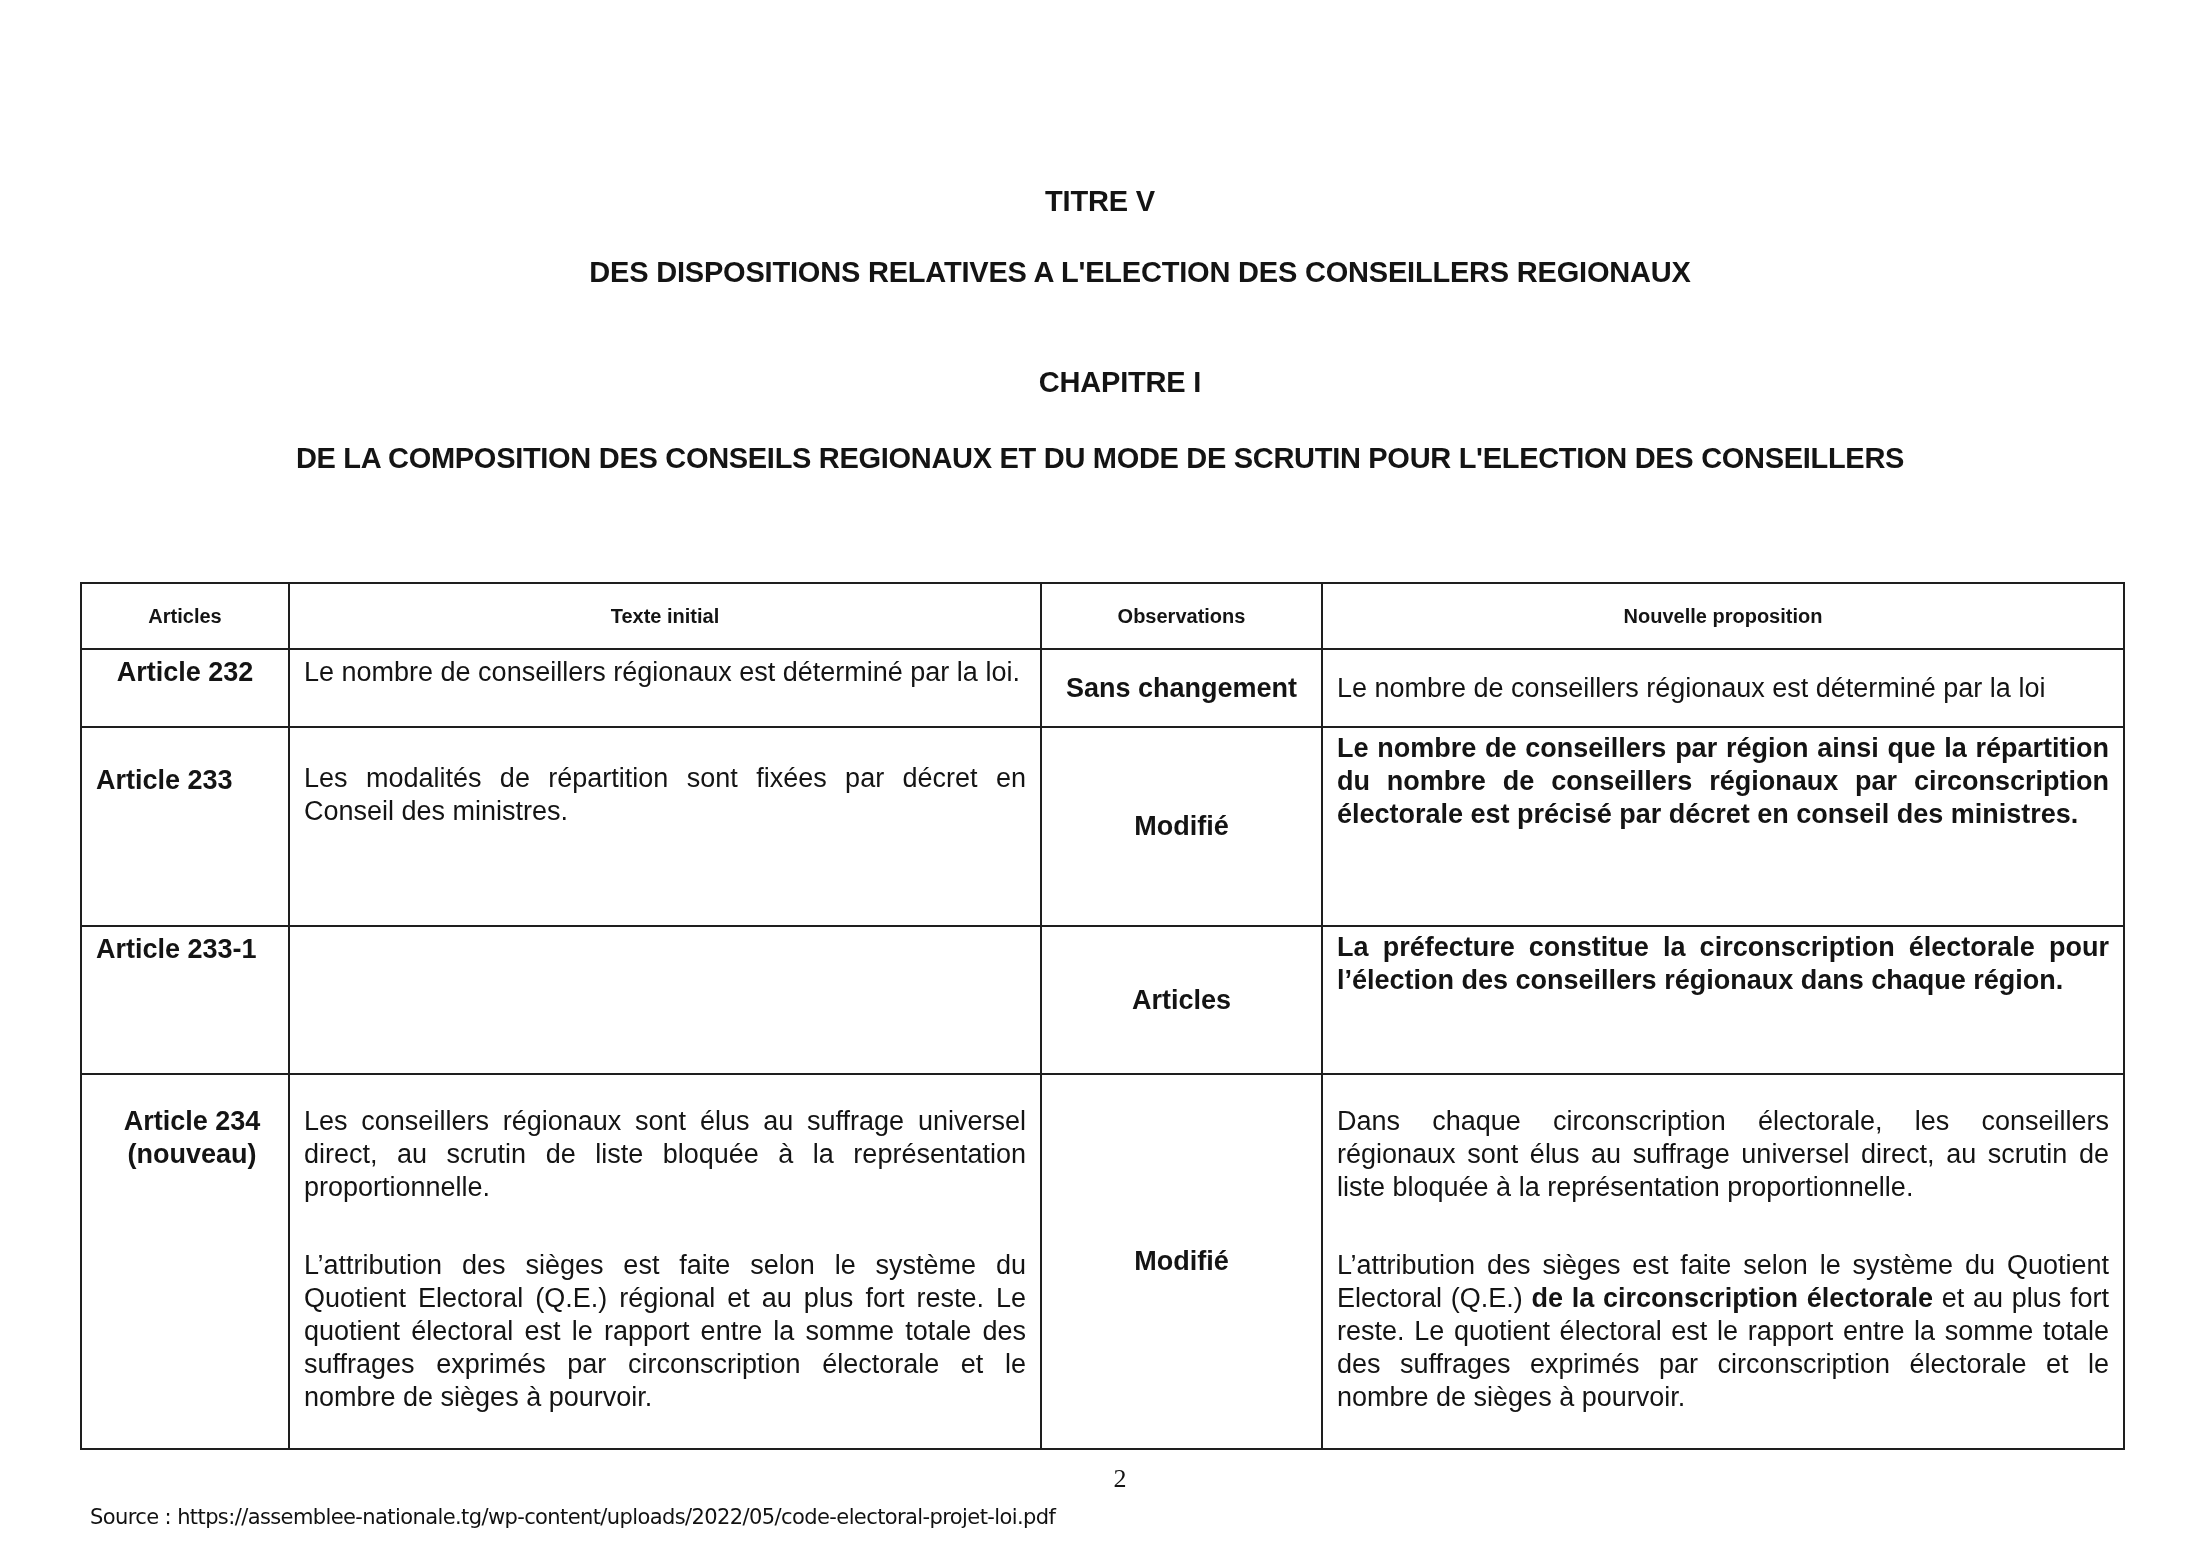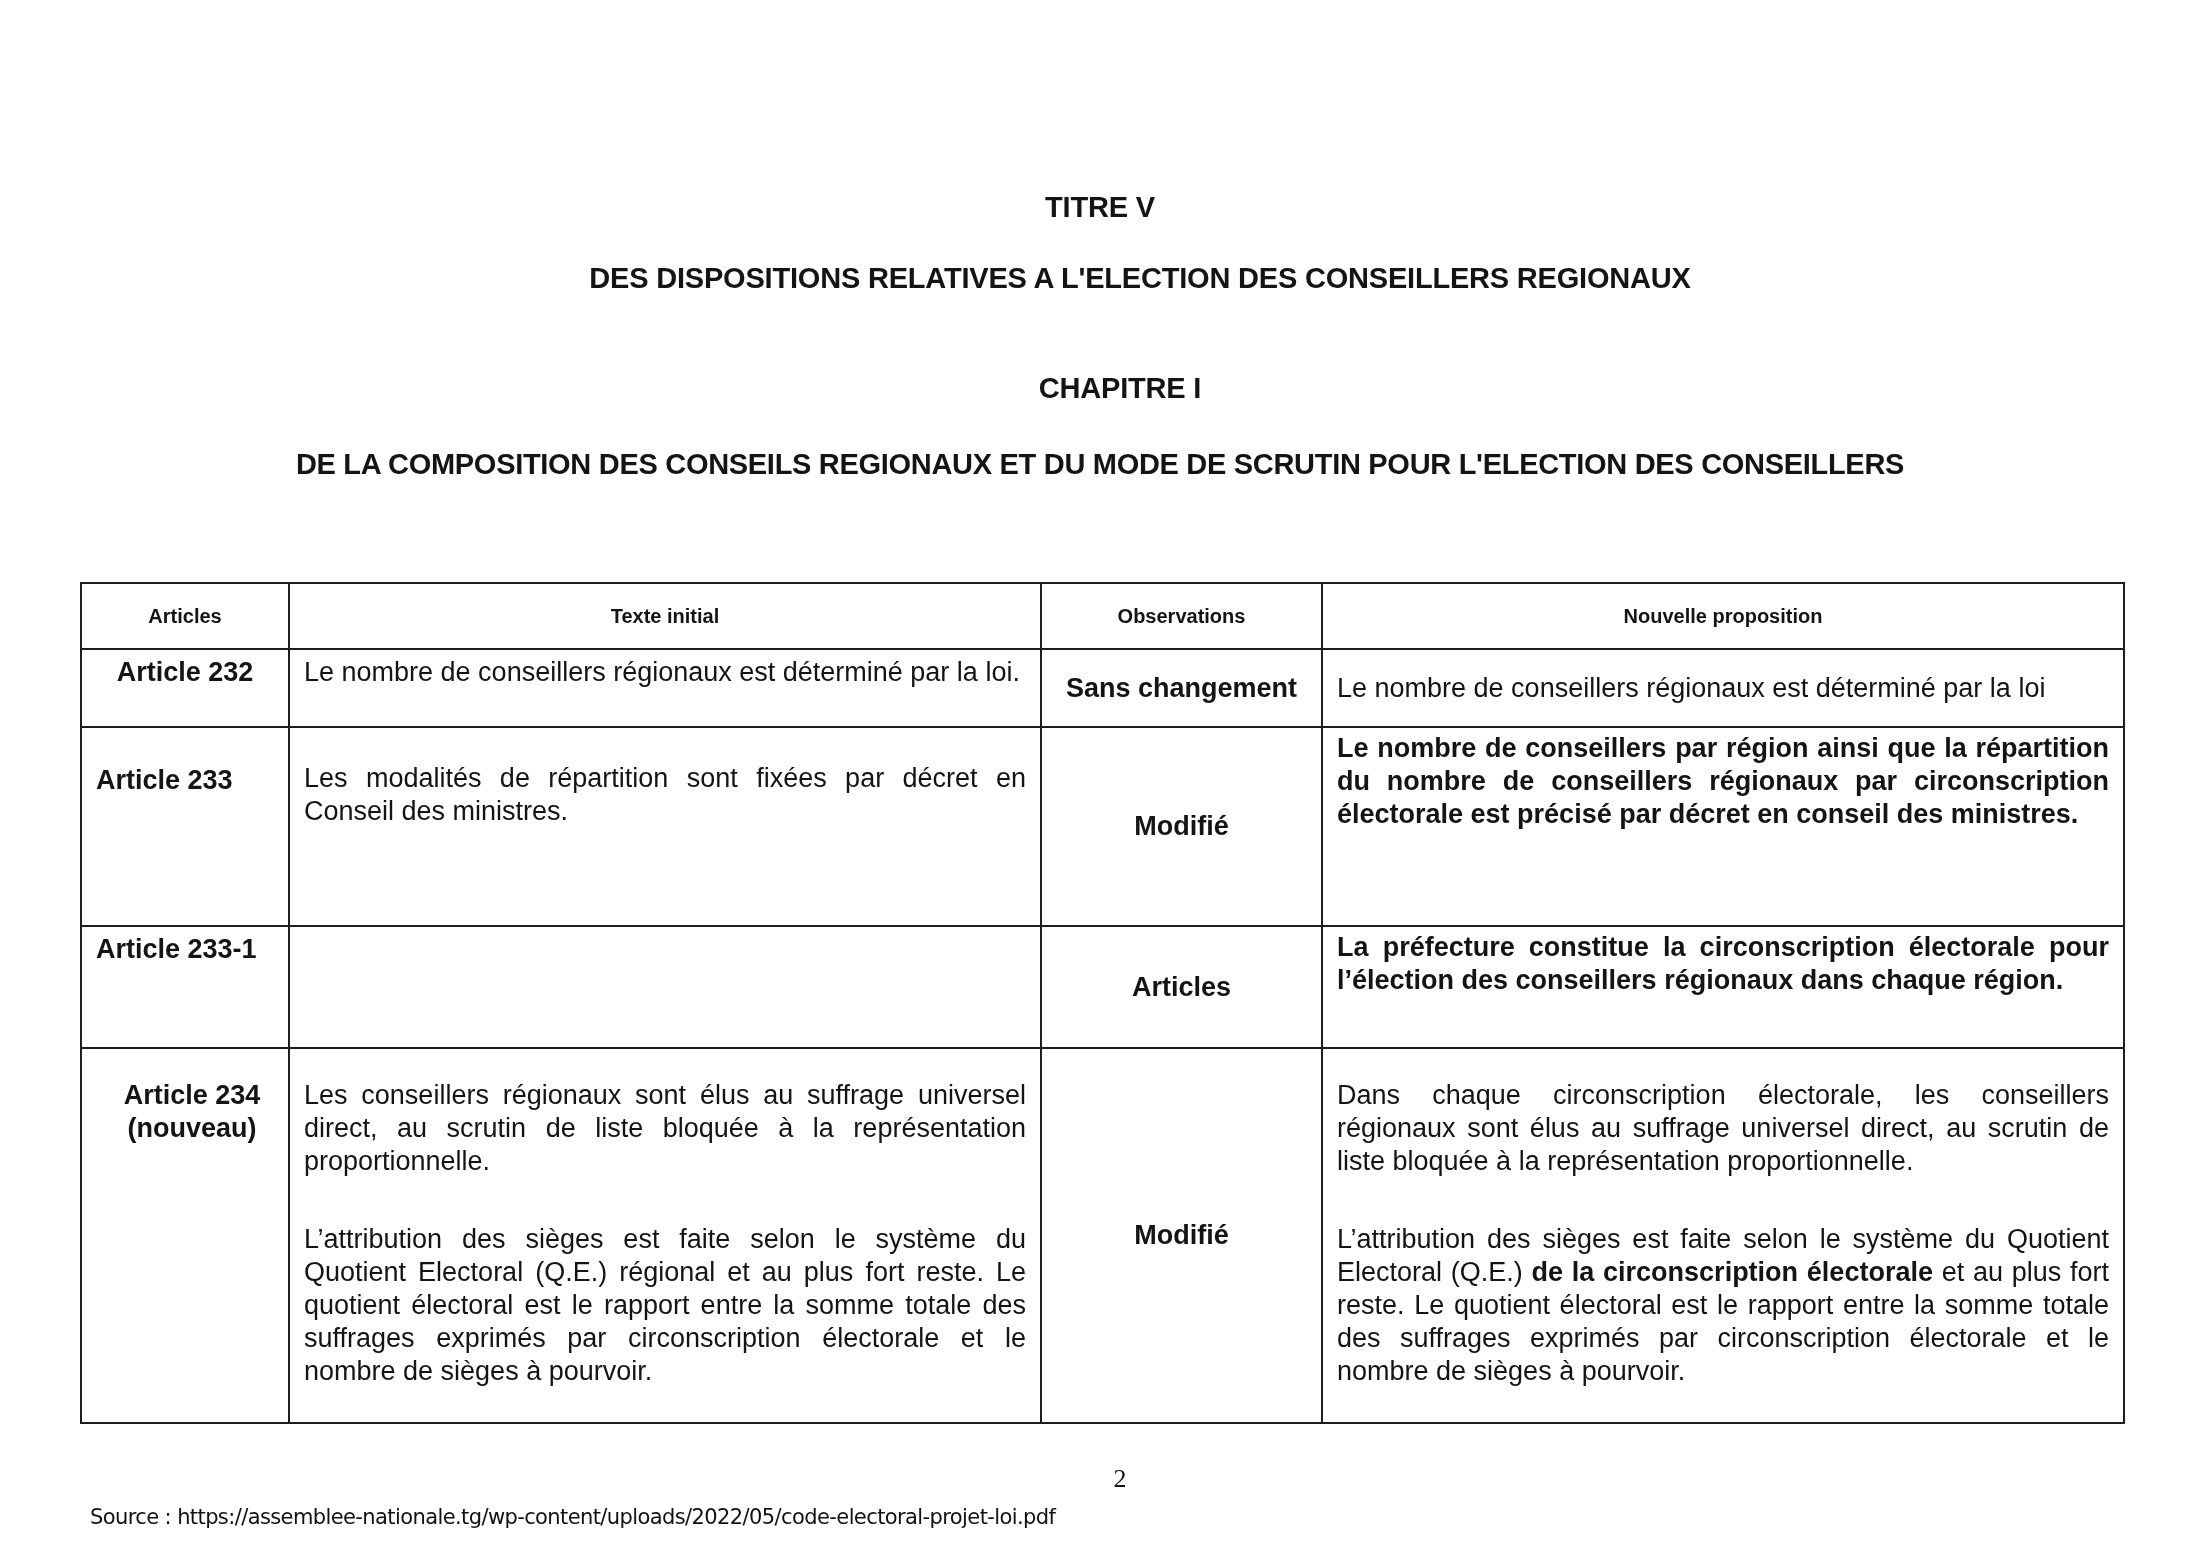--- a/index.html
+++ b/index.html
@@ -2,21 +2,21 @@
 <html><head>
 <meta charset="utf-8">
 <style>
   html, body { margin: 0; padding: 0; background: #ffffff; }
   body {
     width: 2200px; height: 1554px; position: relative; overflow: hidden;
     font-family: "Liberation Sans", sans-serif; color: #141414;
   }
   .heading {
     position: absolute; left: 0; width: 2200px; text-align: center;
-    font-weight: bold; font-size: 29px; letter-spacing: -0.2px; margin-top: 6px;
+    font-weight: bold; font-size: 29px; letter-spacing: -0.2px;
   }
   #h-titre { top: 185px; }
   #h-dispositions { top: 256px; left: 40px; }
   #h-chapitre { top: 366px; left: 20px; }
   #h-composition { top: 442px; left: 0; font-size: 29px; letter-spacing: -0.3px; }
 
   table.grid {
     position: absolute; left: 80px; top: 582px; width: 2043px; height: 828px;
     border-collapse: collapse; table-layout: fixed;
     font-size: 27px; line-height: 33px;
@@ -26,21 +26,21 @@
   }
   col.c1 { width: 208px; }
   col.c2 { width: 752px; }
   col.c3 { width: 281px; }
   col.c4 { width: 802px; }
 
   th { font-weight: bold; text-align: center; vertical-align: middle !important; font-size: 20px; }
   tr.hdr { height: 66px; }
   tr.r232 { height: 78px; }
   tr.r233 { height: 199px; }
-  tr.r2331 { height: 122px; }
+  tr.r2331 { height: 148px; }
   tr.r234 { height: 375px; }
 
   .art { font-weight: bold; padding: 6px 0 0 14px !important; }
   .art.center { text-align: center; padding-left: 0 !important; }
   .txt { padding: 6px 14px 0 14px !important; text-align: justify; }
   .obs { font-weight: bold; text-align: center; vertical-align: middle !important; }
   .new { padding: 4px 14px 0 14px !important; text-align: justify; }
   .bold { font-weight: bold; }
   .para + .para { margin-top: 45px; }
   .justify-last { text-align: justify; text-align-last: left; }

